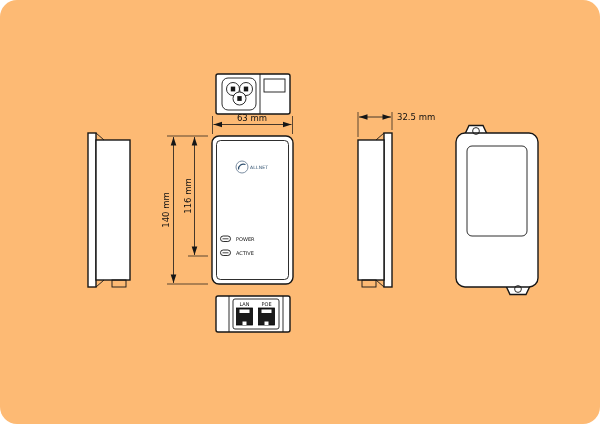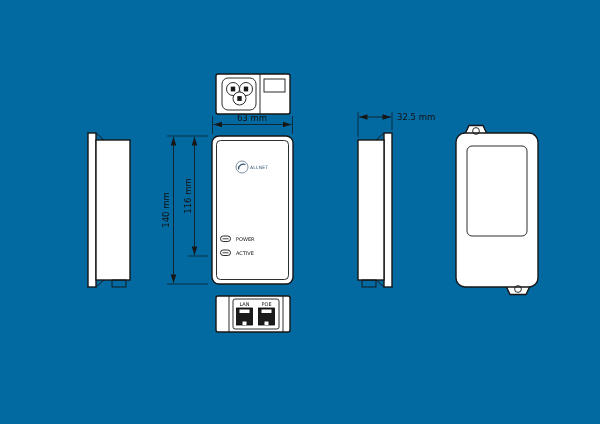--- a/index.html
+++ b/index.html
@@ -1,21 +1,22 @@
 <!DOCTYPE html>
 <html><head>
 <meta charset="utf-8">
 <style>
   html,body{margin:0;padding:0;background:#ffffff;}
   .stage{
     position:relative;
     width:600px;height:424px;
-    background:#0369a1;
+    background:#fdba74;
     font-family:"DejaVu Sans", sans-serif;
     overflow:hidden;
+    border-radius:17px;
   }
   svg{display:block;}
   .obj  { fill:#ffffff; stroke:#161616; stroke-width:1.4; }
   .obj2 { fill:none;    stroke:#161616; stroke-width:0.9; }
   .ext  { stroke:#161616; stroke-width:0.7; }
   .dim  { stroke:#161616; stroke-width:0.8; fill:none; }
   .dimtxt { font:8.5px "DejaVu Sans", sans-serif; fill:#111111; }
   .lbl    { font:5px   "DejaVu Sans", sans-serif; fill:#111111; }
   .logotxt{ font:4.5px "DejaVu Sans", sans-serif; fill:#30506f; letter-spacing:.2px; }
 </style>

